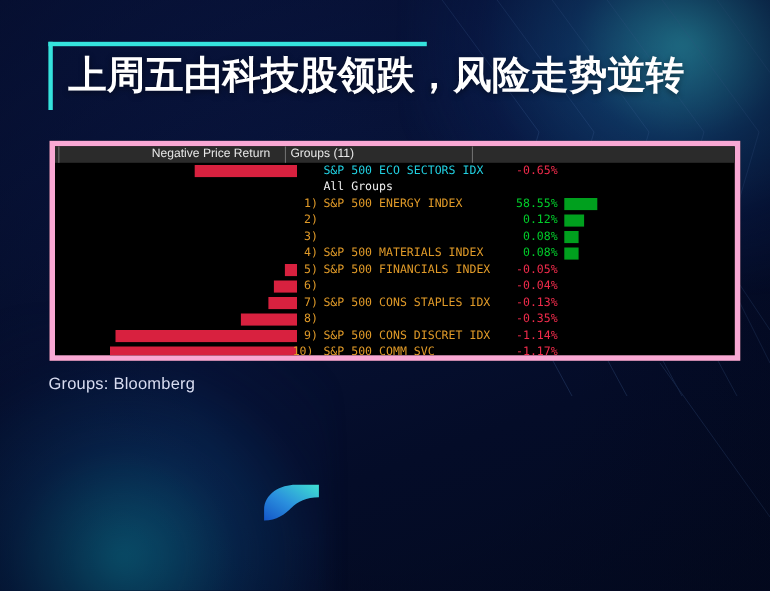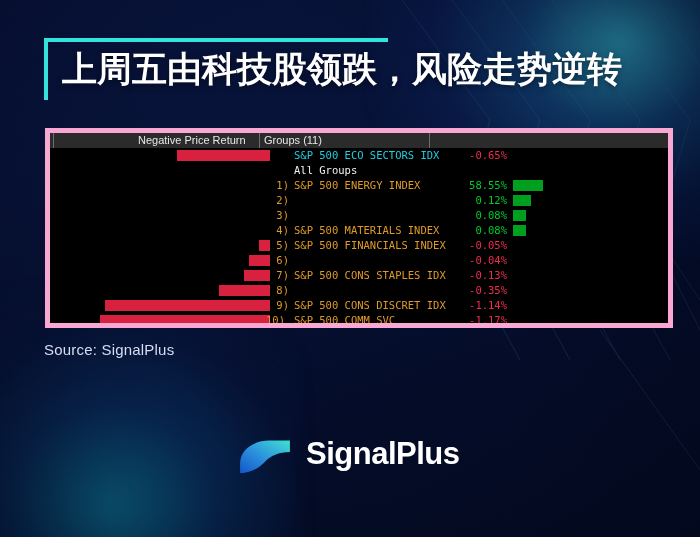--- a/index.html
+++ b/index.html
@@ -290,29 +290,28 @@
       <div class="row">
         <div class="bar-neg" style="left:19px; width:170px;"></div>
         <div class="row-num" style="left:178px;">10)</div>
         <div class="row-name c-amber">S&amp;P 500 COMM SVC</div>
         <div class="row-val c-red">-1.17%</div>
       </div>
 
     </div>
   </div>
 
-  <div class="source">Source: SignalPlus</div>
+  <div class="source">Groups: Bloomberg</div>
 
   <div class="logo">
     <svg class="logo-mark" viewBox="0 0 60 48">
       <defs>
         <linearGradient id="sg" x1="0" y1="1" x2="1" y2="0">
           <stop offset="0%" stop-color="#1456c8"></stop>
           <stop offset="45%" stop-color="#2a8fdd"></stop>
           <stop offset="100%" stop-color="#3fe0d2"></stop>
         </linearGradient>
       </defs>
       <path d="M4 34 C4 18, 20 10, 34 10 L56 10 L56 22 C44 22, 36 26, 30 32 C24 38, 16 44, 4 44 Z" fill="url(#sg)"></path>
     </svg>
-    <span class="logo-text">SignalPlus</span>
   </div>
 
 </div>
 
 </body></html>

